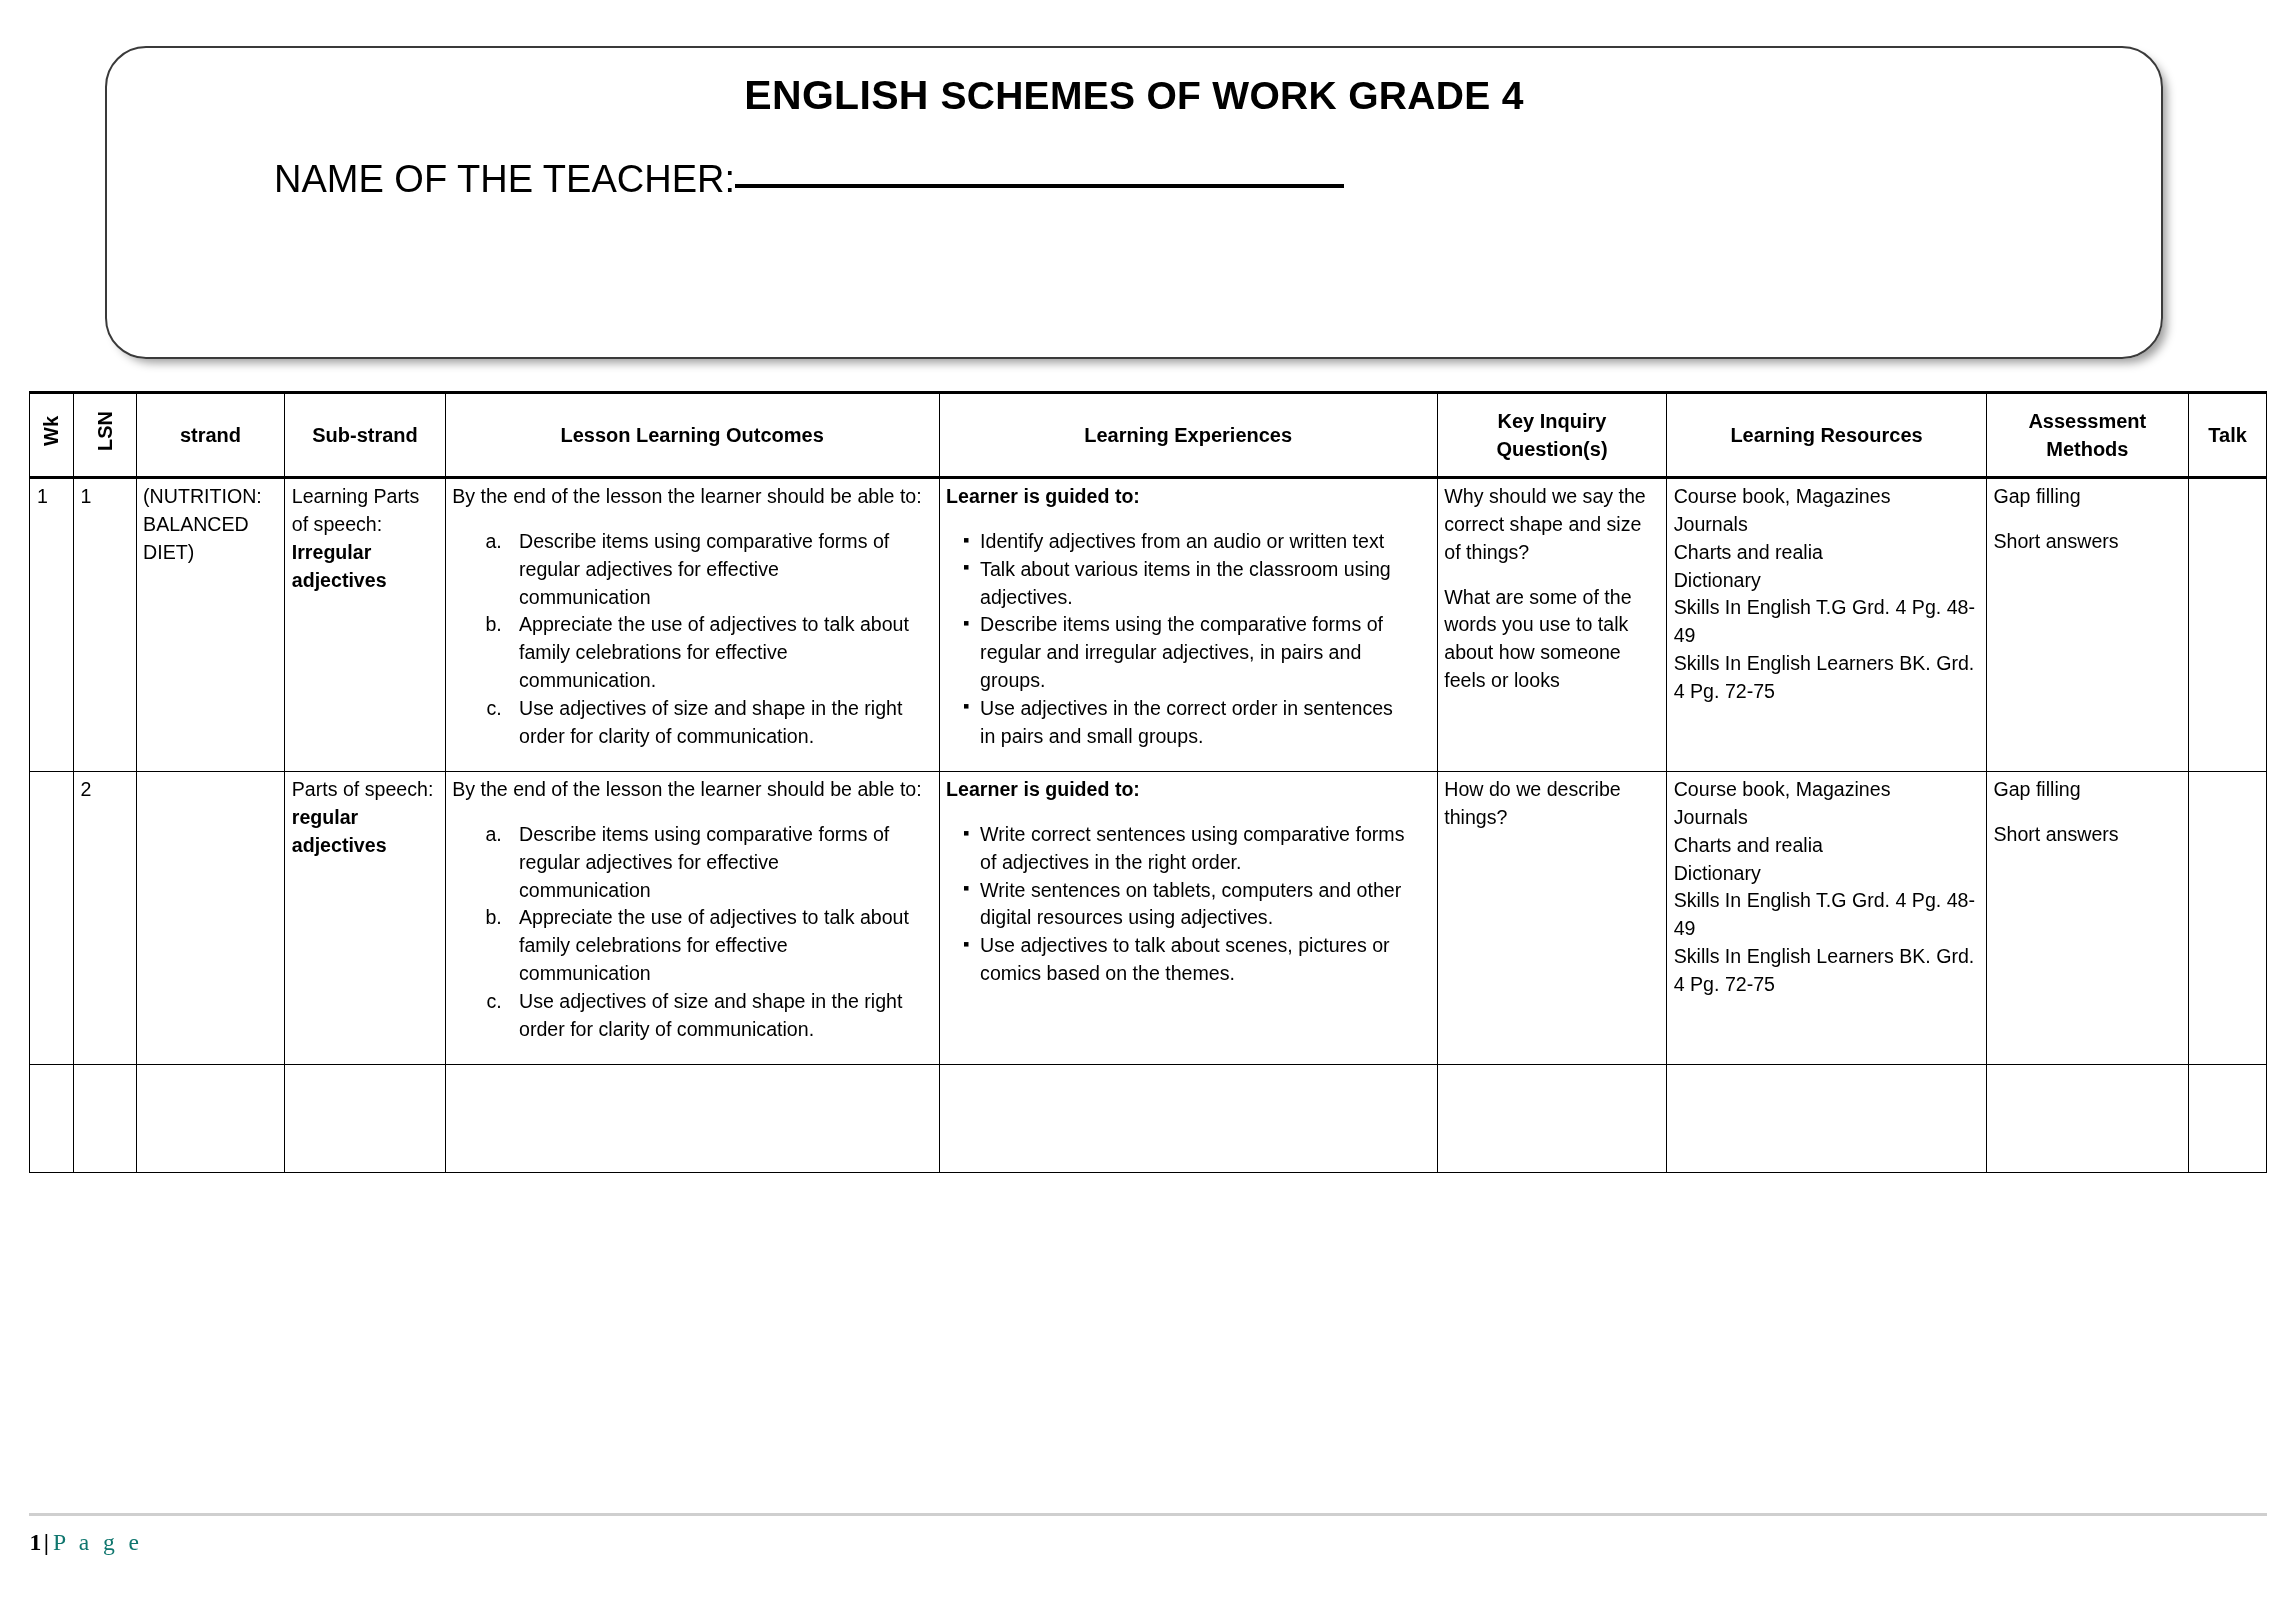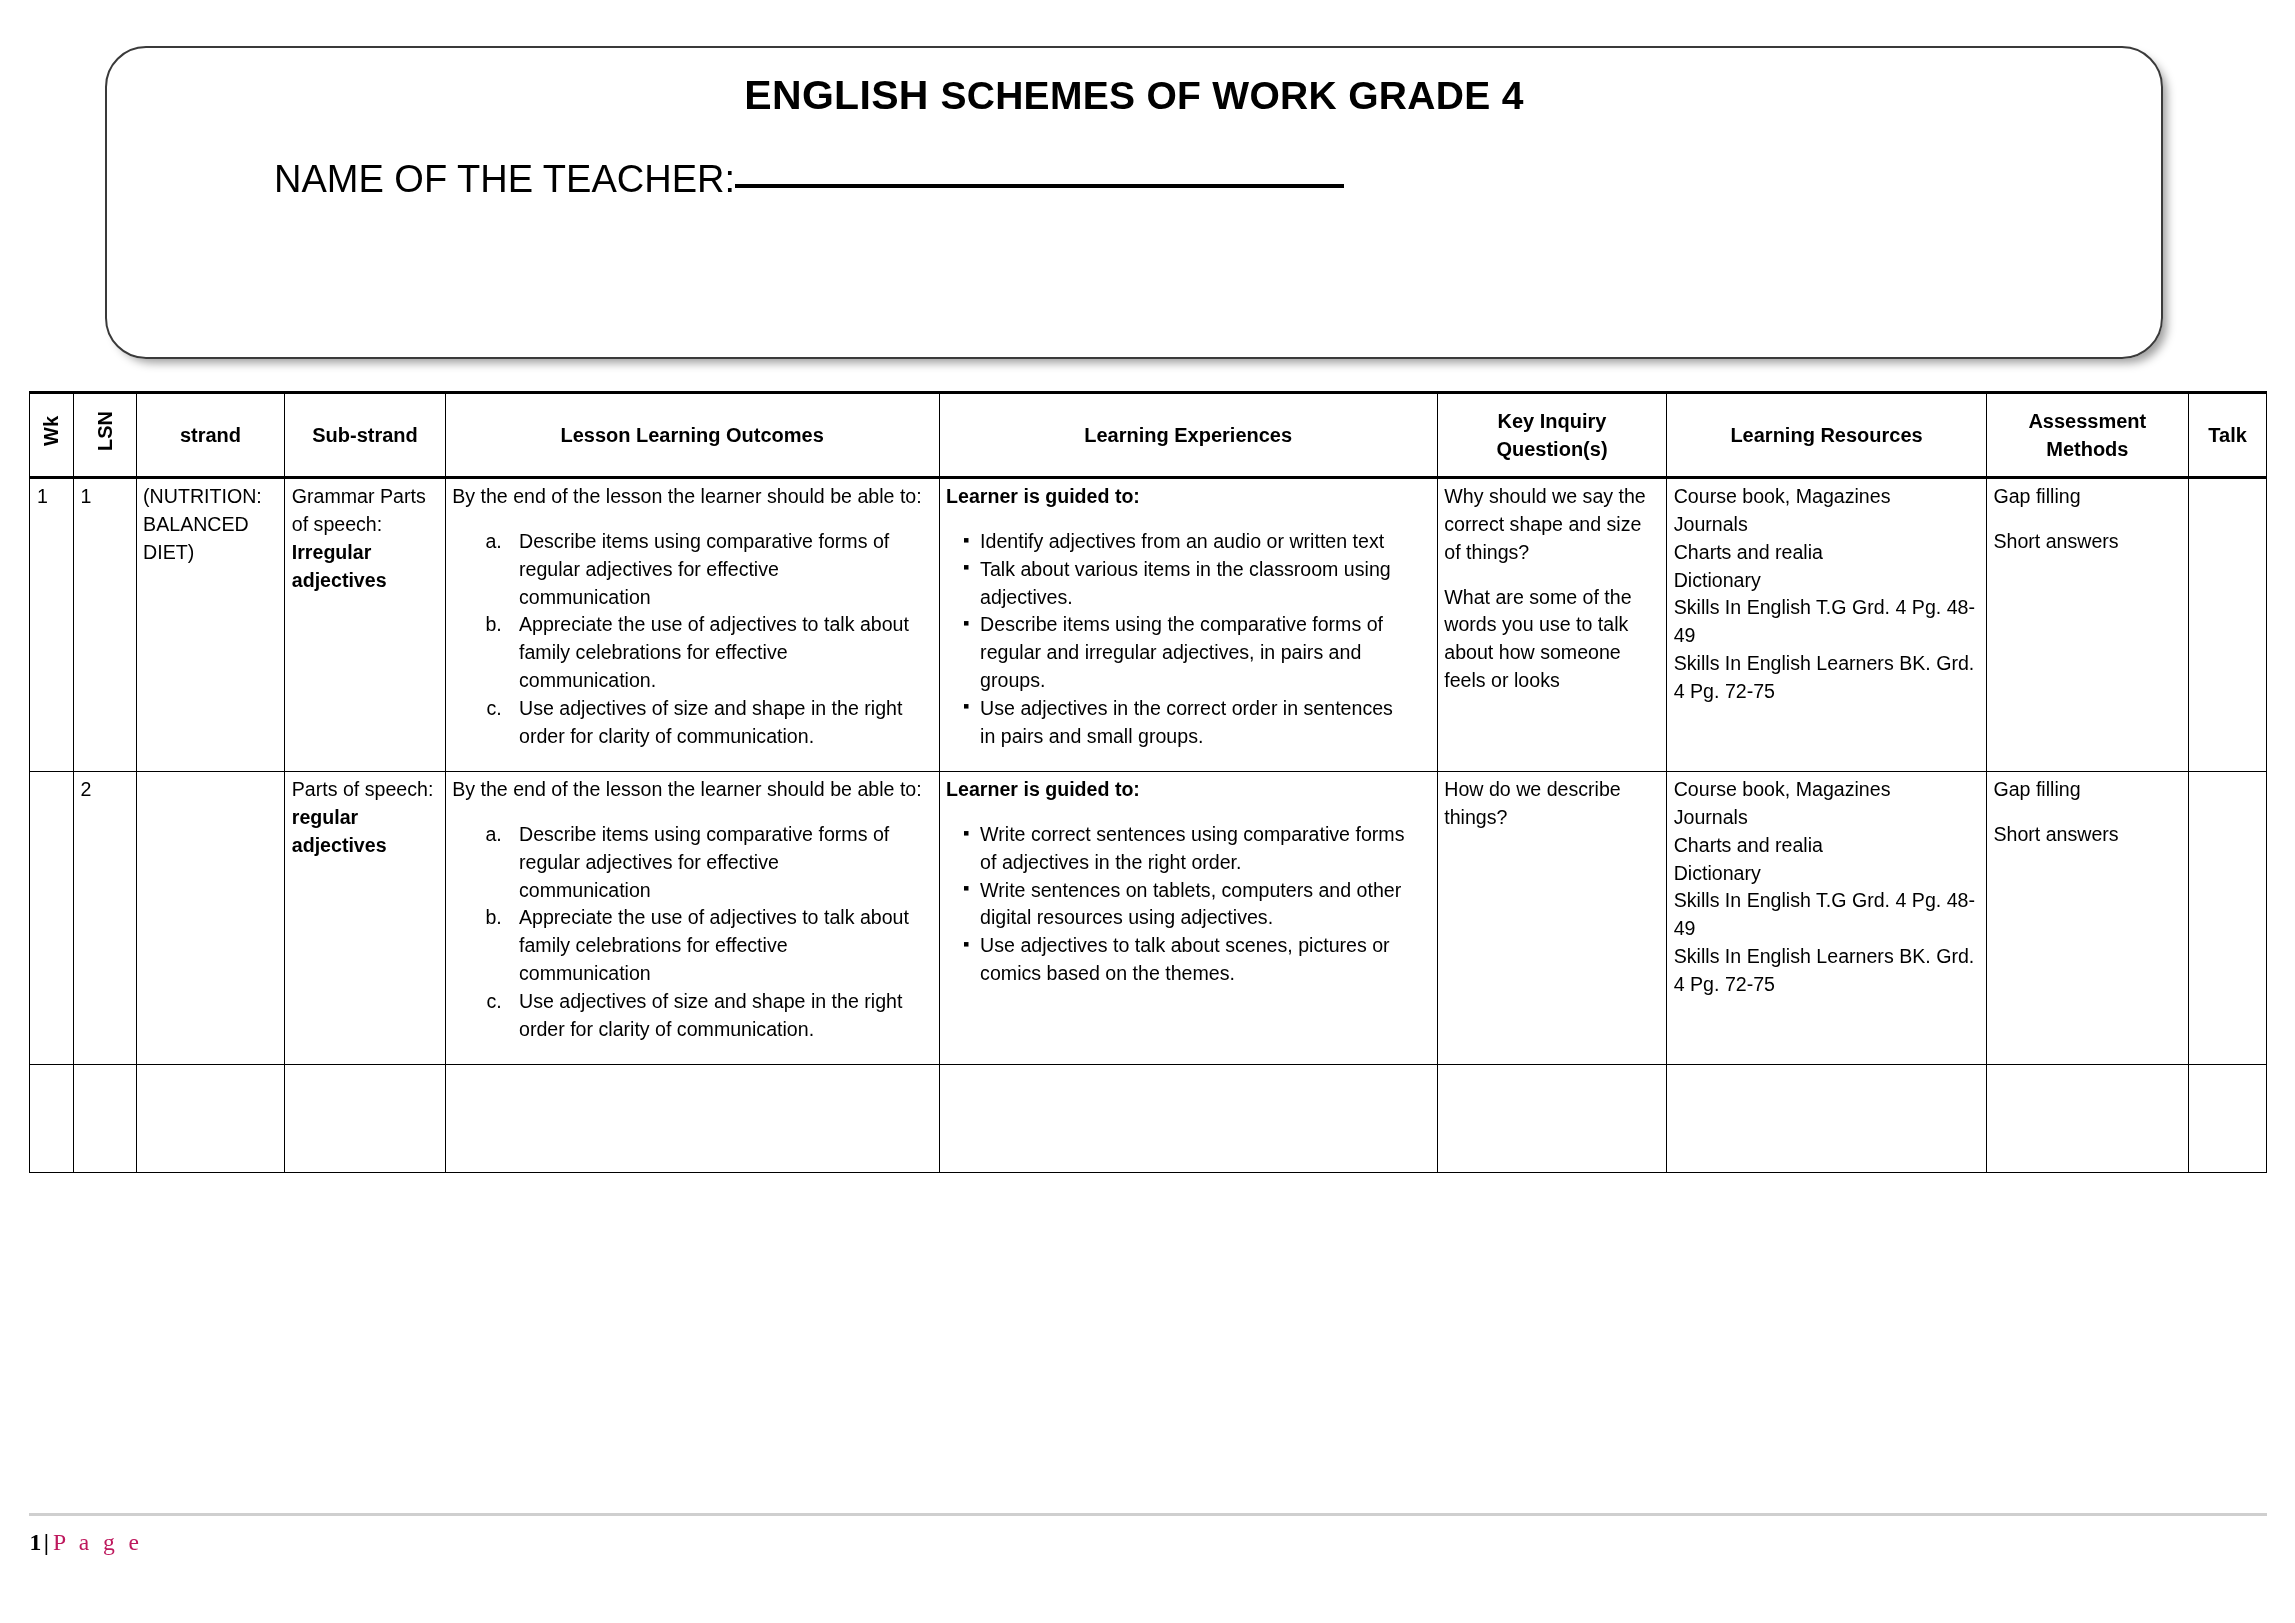--- a/index.html
+++ b/index.html
@@ -174,21 +174,21 @@
     height: 2.6px;
     background: #cfcfcf;
   }
   #footer-text {
     margin-top: 13px;
     font-size: 23.6px;
     font-family: "Liberation Serif", serif;
   }
   #footer-page-num { font-weight: 700; color: #000; }
   #footer-sep { font-weight: 700; color: #000; margin: 0 3.9px 0 2.6px; }
-  #footer-page-label { color: #be185d; letter-spacing: 3.9px; }
+  #footer-page-label { color: #0f766e; letter-spacing: 3.9px; }
 </style>
 </head>
 <body>
 
 <div id="header-box">
   <div id="header-inner">
 
     <div class="hdr-title">
       <span>ENGLISH </span><span class="t-small">SCHEMES OF WORK GRADE 4</span>
     </div>
@@ -237,21 +237,21 @@
       </th>
       <th>Talk</th>
     </tr>
   </thead>
   <tbody id="table-body">
       <tr>
         <td class="num-cell">1</td>
         <td class="num-cell">1</td>
         <td>(NUTRITION: BALANCED DIET)</td>
         <td>
-          <div>Grammar Parts of speech:</div>
+          <div>Learning Parts of speech:</div>
           <div class="bold">Irregular adjectives</div>
         </td>
         <td>
           <div class="p0">By the end of the lesson the learner should be able to:</div>
           <ol class="abc">
             <li>Describe items using comparative forms of regular adjectives for effective communication</li>
             <li>Appreciate the use of adjectives to talk about family celebrations for effective communication.</li>
             <li>Use adjectives of size and shape in the right order for clarity of communication.</li>
           </ol>
         </td>

